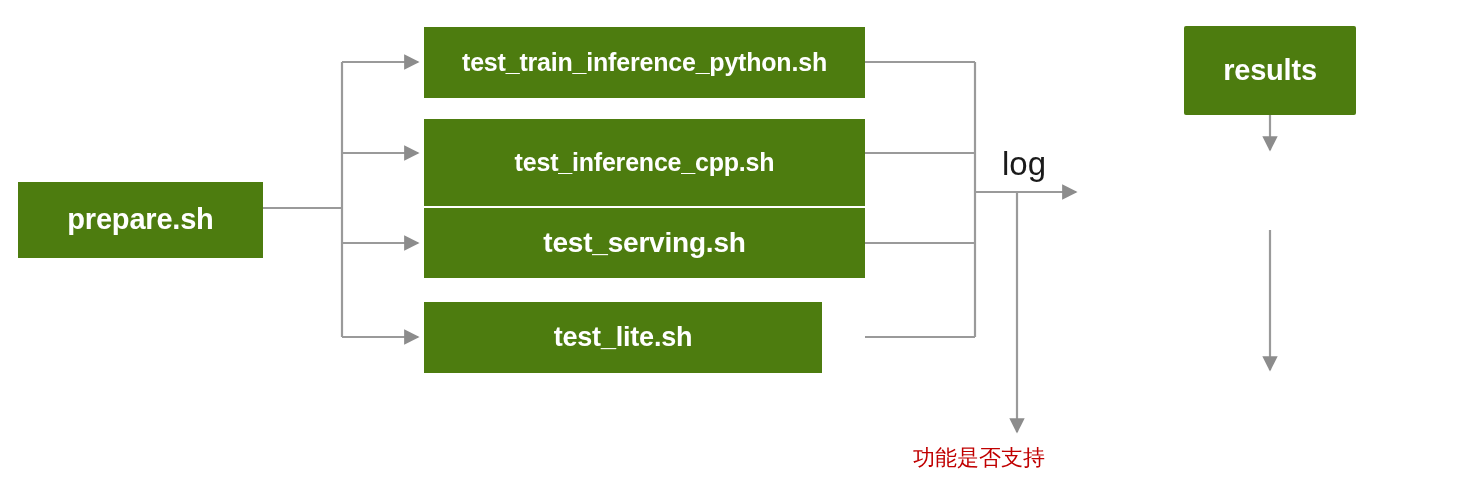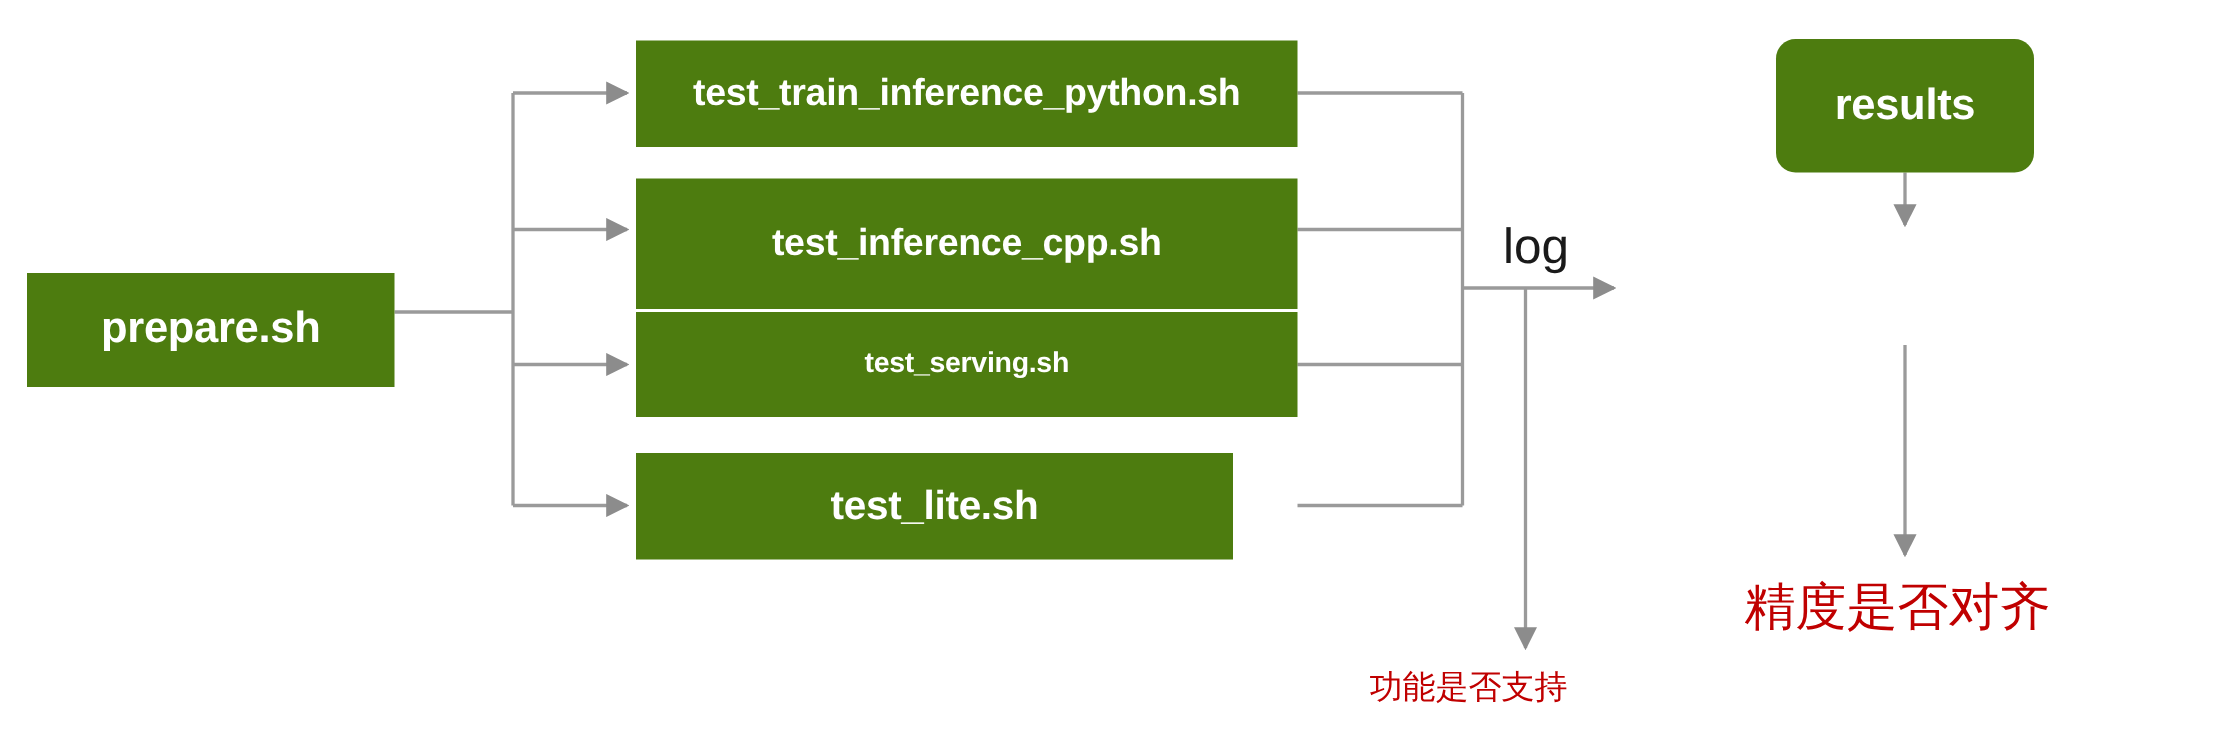--- a/index.html
+++ b/index.html
@@ -33,42 +33,42 @@
     display: flex;
     align-items: center;
     justify-content: center;
     font-weight: bold;
     letter-spacing: -0.2px;
     box-sizing: border-box;
     text-align: center;
     line-height: 1.1;
   }
   .node-rounded {
-    border-radius: 13px;
+    border-radius: 2px;
   }
   .edge-label {
     position: absolute;
     color: #1a1a1a;
     font-weight: normal;
     white-space: nowrap;
     margin-left: 14px;
   }
   .annotation {
     position: absolute;
     color: #C00000;
     font-weight: normal;
     white-space: nowrap;
     font-family: "DejaVu Sans", "Liberation Sans", sans-serif;
   }
 
   
   #node-prepare      { left: 18px;   top: 182px; width: 245px; height: 76px;  font-size: 29px; }
   #node-train-python { left: 424px;  top: 27px;  width: 441px; height: 71px;  font-size: 25px; }
   #node-inference-cpp{ left: 424px;  top: 119px; width: 441px; height: 87px;  font-size: 25px; }
-  #node-serving      { left: 424px;  top: 208px; width: 441px; height: 70px;  font-size: 19px; }
+  #node-serving      { left: 424px;  top: 208px; width: 441px; height: 70px;  font-size: 28px; }
   #node-lite         { left: 424px;  top: 302px; width: 398px; height: 71px;  font-size: 27px; }
   #node-results      { left: 1184px; top: 26px;  width: 172px; height: 89px;  font-size: 29px; }
   #node-compare      { left: 1082px; top: 155px; width: 370px; height: 75px;  font-size: 29px; }
 
   #label-log         { left: 988px;  top: 145px; font-size: 33px; }
   #anno-function     { left: 913px;  top: 443px; font-size: 22px; }
   #anno-precision    { left: 1163px; top: 382px; font-size: 34px; }
 </style>
 </head>
 <body>
@@ -117,15 +117,14 @@
 
   <div class="node" id="node-lite">test_lite.sh</div>
 
   <div class="node node-rounded" id="node-results">results</div>
 
 
   <div class="edge-label" id="label-log">log</div>
 
   <div class="annotation" id="anno-function">功能是否支持</div>
 
-  <div class="annotation" id="anno-precision">精度是否对齐</div>
 
 </div>
 
 </body></html>

